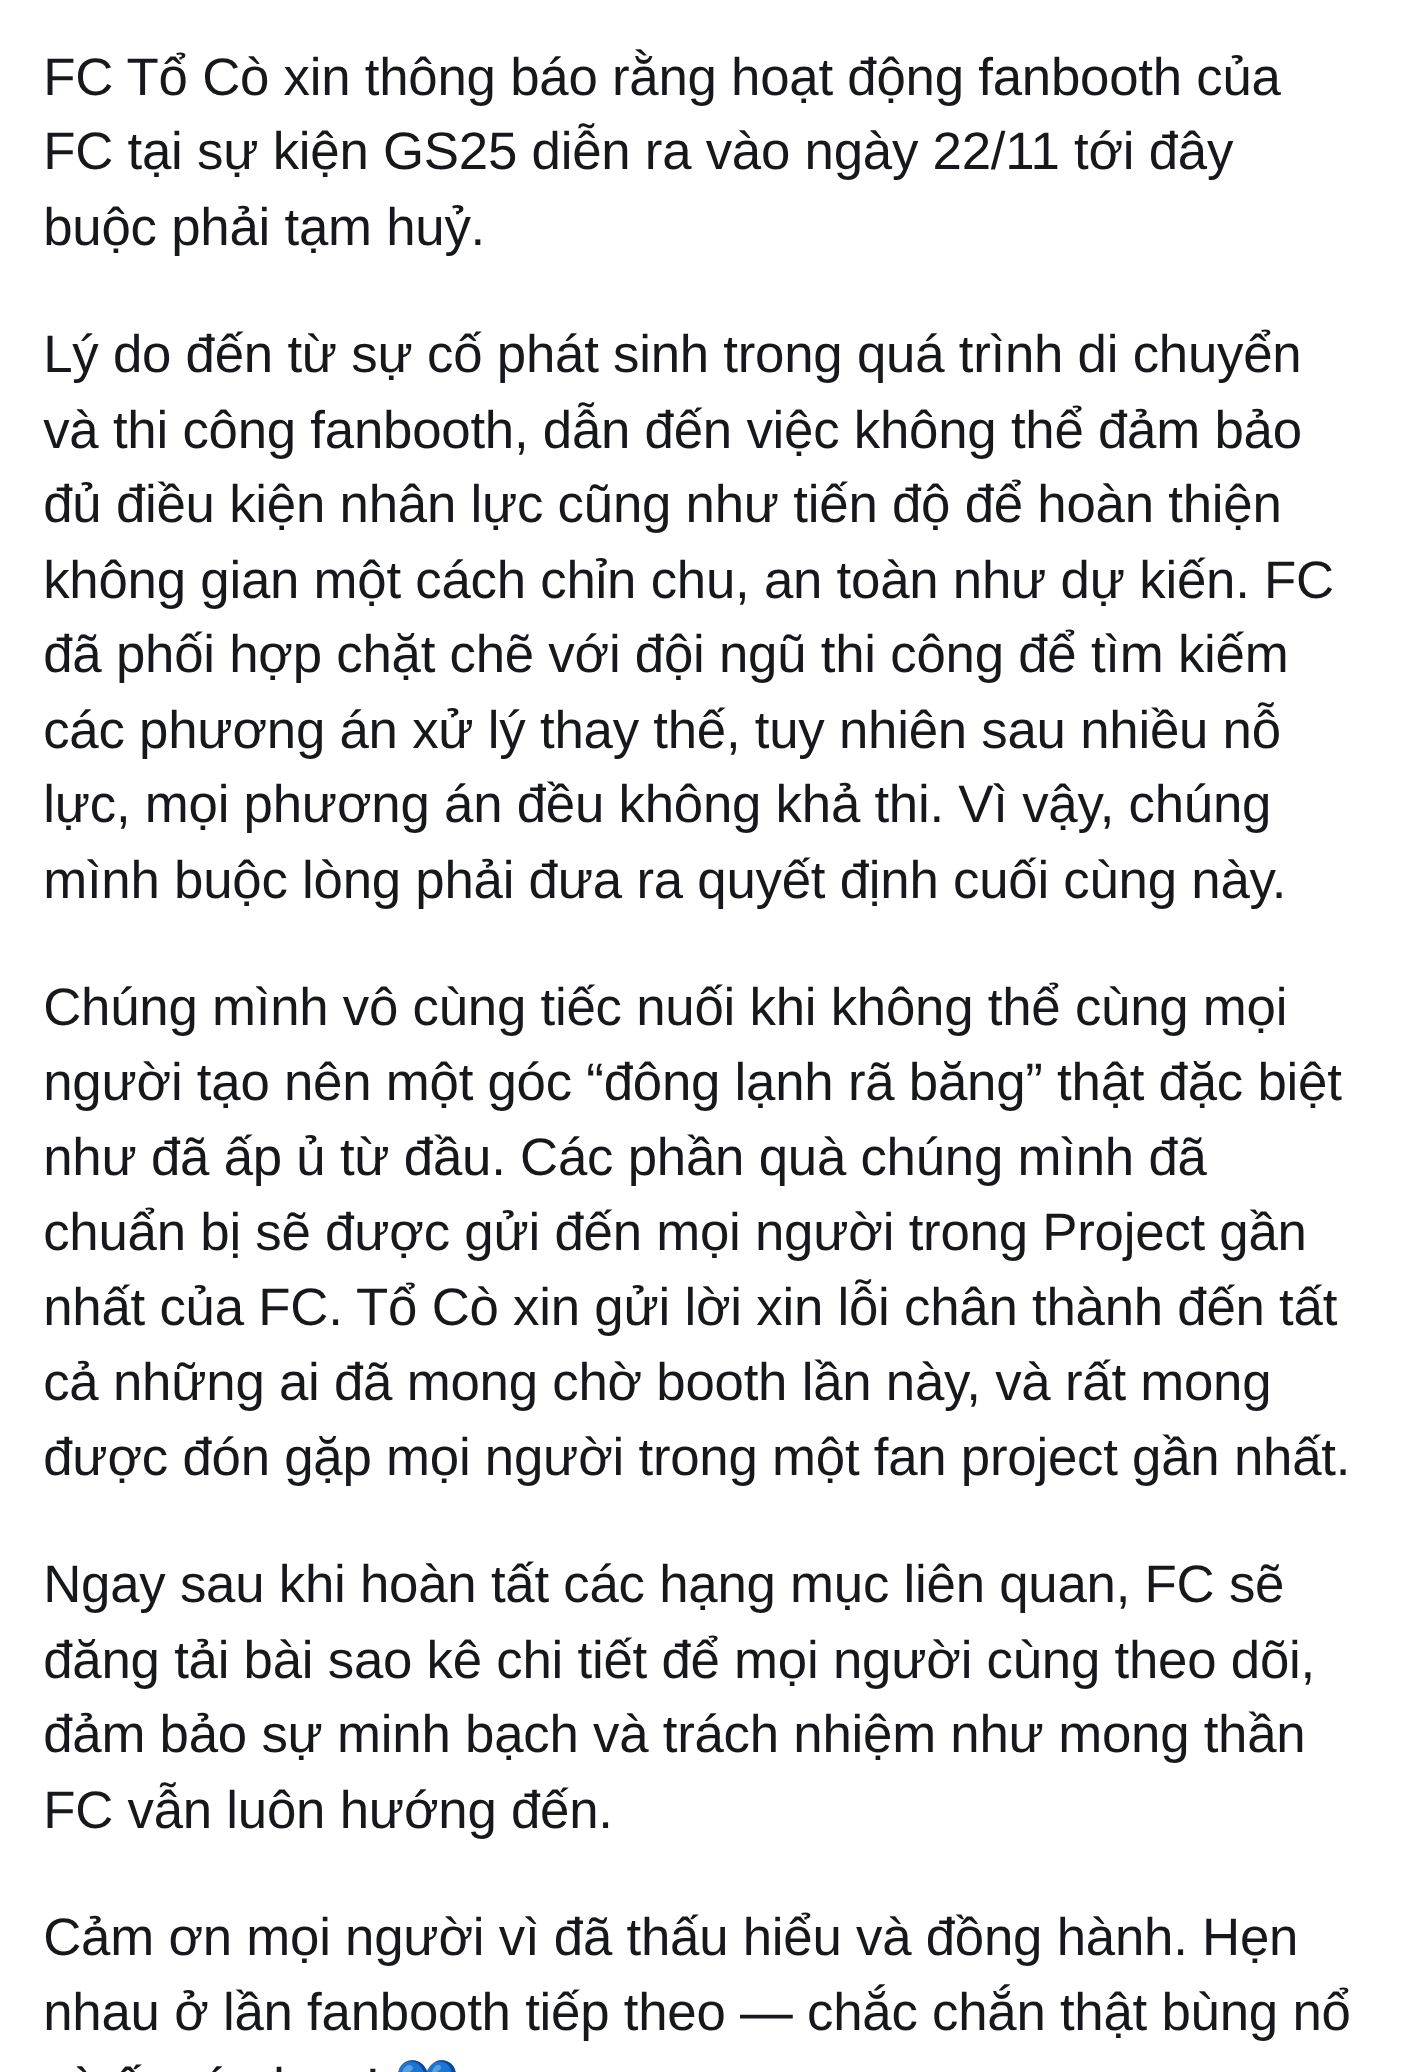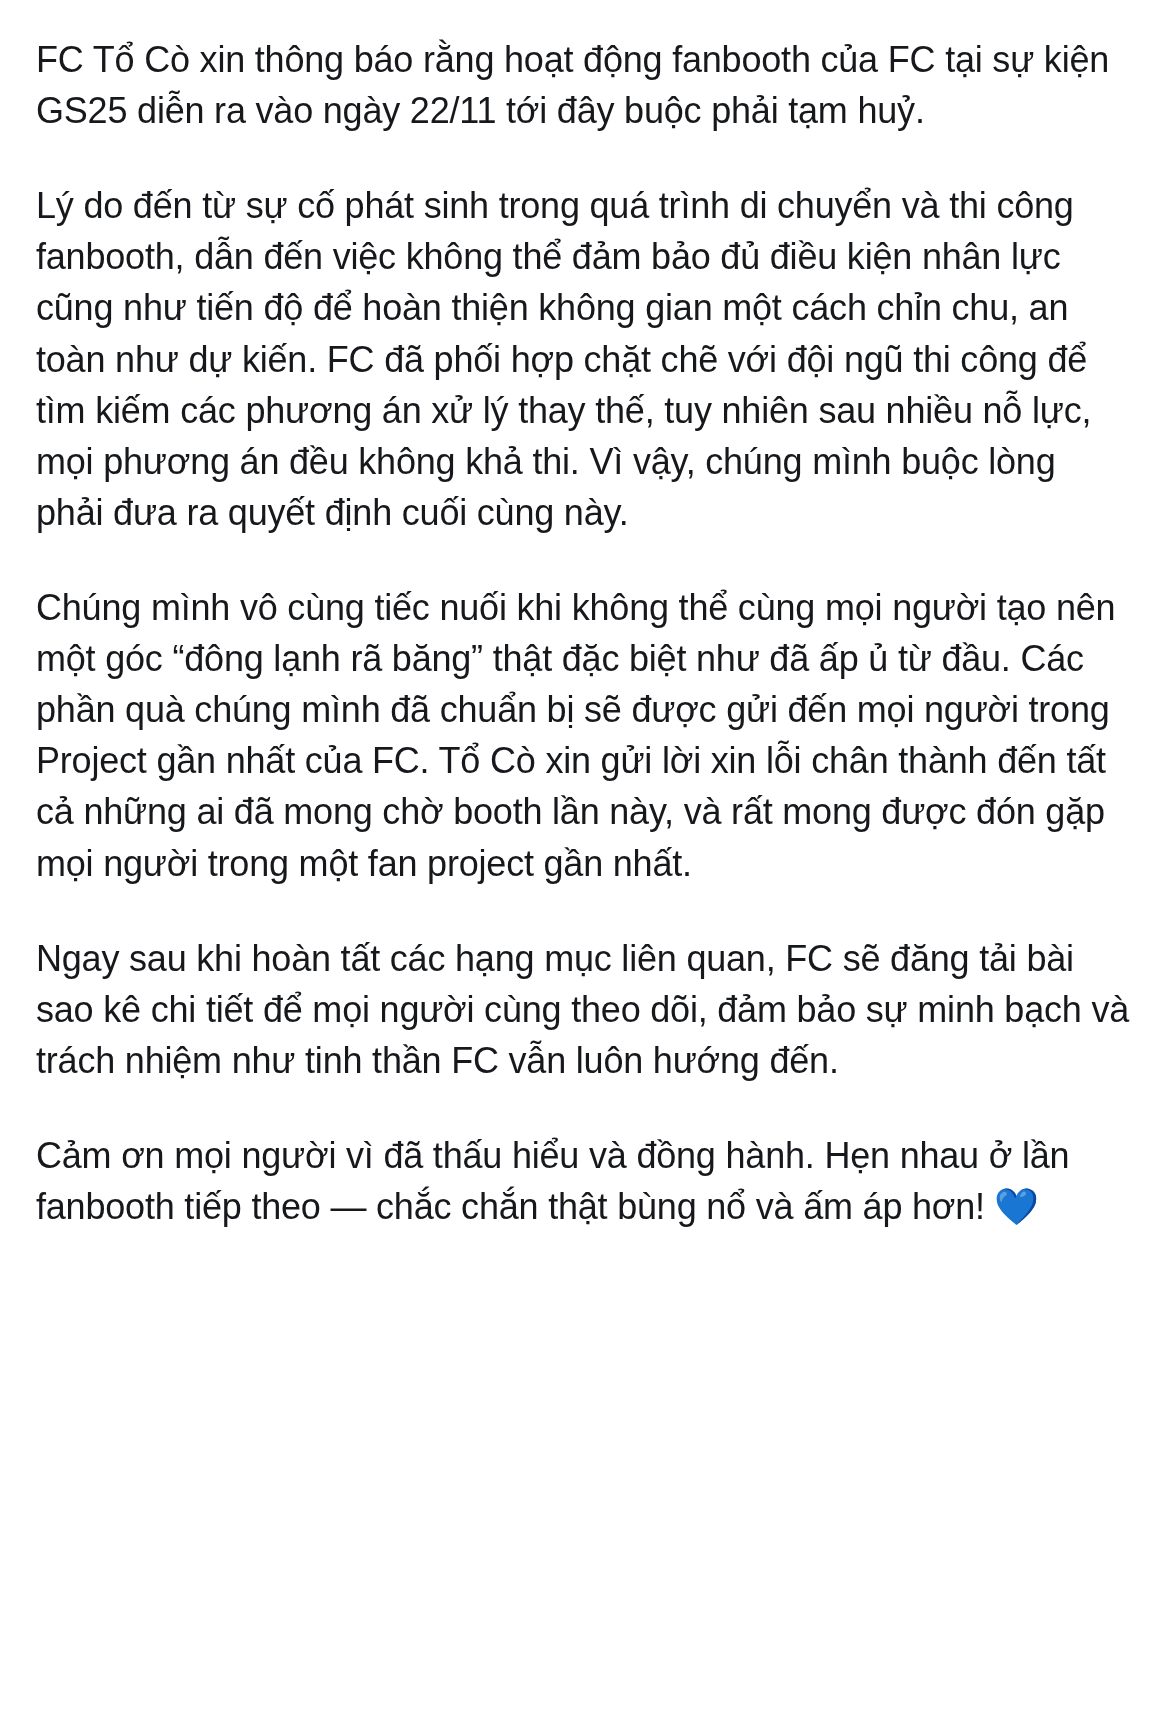--- a/index.html
+++ b/index.html
@@ -14,34 +14,34 @@
     font-family: "Liberation Sans", "DejaVu Sans", sans-serif;
     color: #1c1e21;
     -webkit-font-smoothing: antialiased;
   }
   .post {
     box-sizing: border-box;
     width: 1170px;
     padding: 34px 40px 0 36px;
   }
   .para {
-    font-size: 36px;
+    font-size: 44px;
     line-height: 1.42;
     letter-spacing: -0.2px;
     color: #16181c;
     margin: 0 0 44px 0;
     white-space: pre-wrap;
     word-wrap: break-word;
   }
   .para:last-child {
     margin-bottom: 0;
   }
 </style>
 </head>
 <body>
 
 <div class="post">
   <p class="para">FC Tổ Cò xin thông báo rằng hoạt động fanbooth của FC tại sự kiện GS25 diễn ra vào ngày 22/11 tới đây buộc phải tạm huỷ.</p>
   <p class="para">Lý do đến từ sự cố phát sinh trong quá trình di chuyển và thi công fanbooth, dẫn đến việc không thể đảm bảo đủ điều kiện nhân lực cũng như tiến độ để hoàn thiện không gian một cách chỉn chu, an toàn như dự kiến. FC đã phối hợp chặt chẽ với đội ngũ thi công để tìm kiếm các phương án xử lý thay thế, tuy nhiên sau nhiều nỗ lực, mọi phương án đều không khả thi. Vì vậy, chúng mình buộc lòng phải đưa ra quyết định cuối cùng này.</p>
   <p class="para">Chúng mình vô cùng tiếc nuối khi không thể cùng mọi người tạo nên một góc “đông lạnh rã băng” thật đặc biệt như đã ấp ủ từ đầu. Các phần quà chúng mình đã chuẩn bị sẽ được gửi đến mọi người trong Project gần nhất của FC. Tổ Cò xin gửi lời xin lỗi chân thành đến tất cả những ai đã mong chờ booth lần này, và rất mong được đón gặp mọi người trong một fan project gần nhất.</p>
-  <p class="para">Ngay sau khi hoàn tất các hạng mục liên quan, FC sẽ đăng tải bài sao kê chi tiết để mọi người cùng theo dõi, đảm bảo sự minh bạch và trách nhiệm như tinh thần FC vẫn luôn hướng đến.</p>
+  <p class="para">Ngay sau khi hoàn tất các hạng mục liên quan, FC sẽ đăng tải bài sao kê chi tiết để mọi người cùng theo dõi, đảm bảo sự minh bạch và trách nhiệm như mong thần FC vẫn luôn hướng đến.</p>
   <p class="para">Cảm ơn mọi người vì đã thấu hiểu và đồng hành. Hẹn nhau ở lần fanbooth tiếp theo — chắc chắn thật bùng nổ và ấm áp hơn! 💙</p>
 </div>
 
 </body></html>

